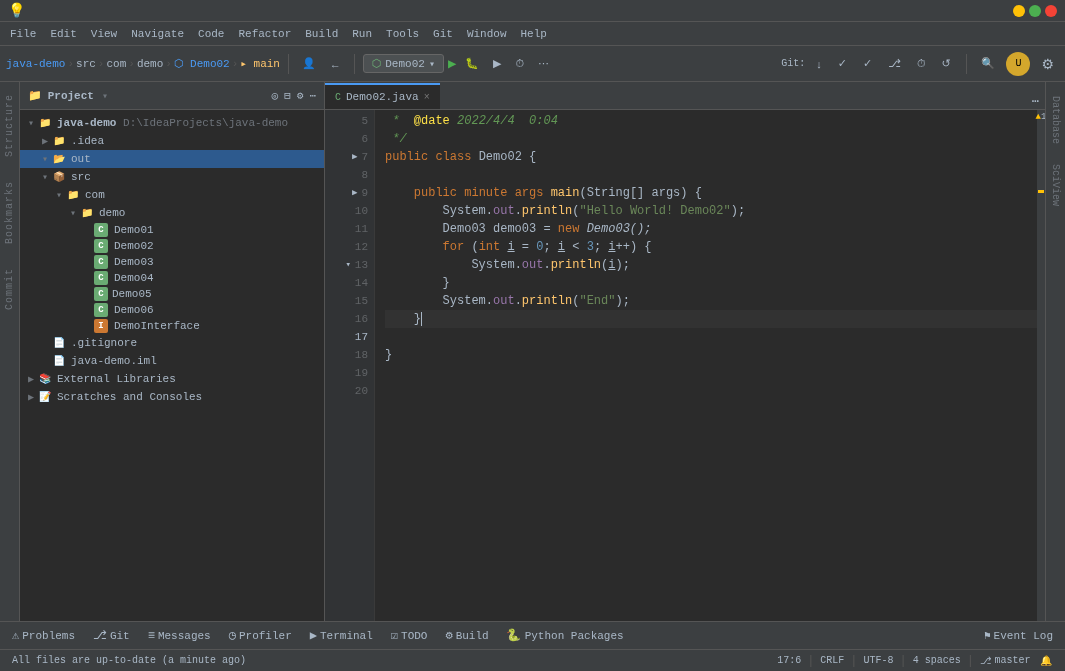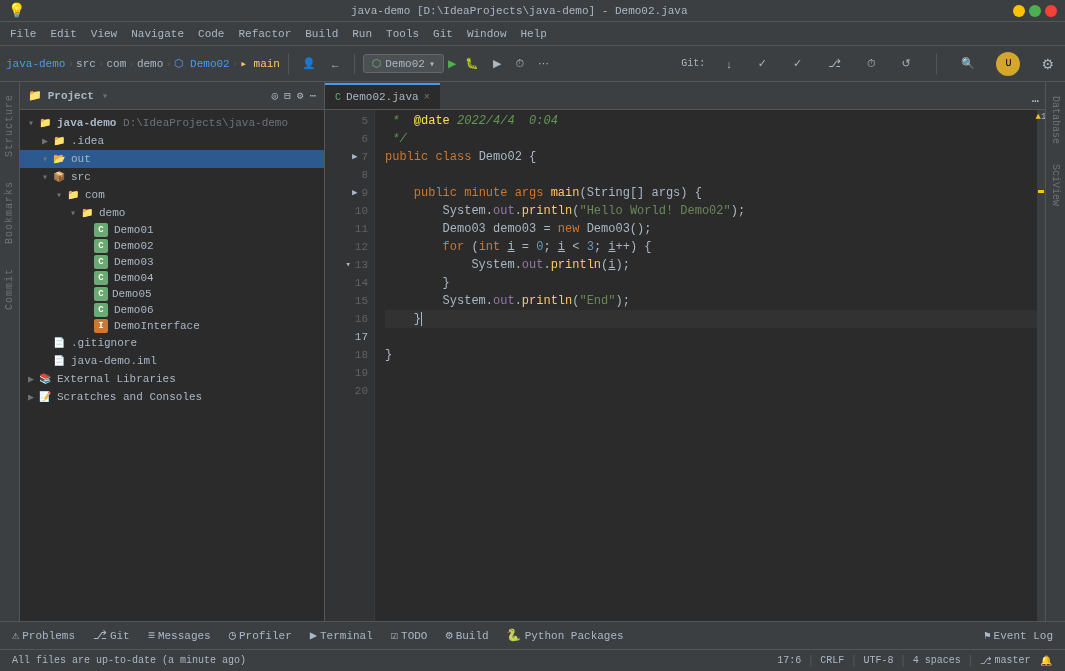--- a/index.html
+++ b/index.html
@@ -83,21 +83,21 @@
       border: 1px solid #666;
       border-radius: 3px;
       color: #a9b7c6;
       font-size: 11px;
       padding: 2px 8px;
       display: flex;
       align-items: center;
       gap: 4px;
     }
     .green-btn { color: #4caf50; font-size: 14px; cursor: pointer; }
-    .toolbar-right { margin-left: auto; display: flex; align-items: center; gap: 16px; }
+    .toolbar-right { margin-left: auto; display: flex; align-items: center; gap: 6px; }
 
     
     .main-content {
       display: flex;
       flex: 1;
       overflow: hidden;
     }
 
     
     .project-panel {
@@ -303,21 +303,20 @@
       letter-spacing: 1px;
     }
   </style>
 </head>
 <body>
 
 <div class="title-bar">
   <div class="title-bar-left">
     <span style="color:#4a9af4; font-size:14px;">💡</span>
   </div>
-  <span class="title-bar-title">java-demo [D:\IdeaProjects\java-demo] - Demo02.java</span>
   <div class="title-bar-controls">
     <button class="title-bar-btn tb-min"></button>
     <button class="title-bar-btn tb-max"></button>
     <button class="title-bar-btn tb-close"></button>
   </div>
 </div>
 
 <div class="menu-bar">
 <span class="menu-item">File</span>
     <span class="menu-item">Edit</span>
@@ -617,21 +616,21 @@
 
         <div class="code-line">
           <span>    </span><span class="kw">public </span><span class="kw">minute </span><span class="kw">args </span><span class="method">main</span><span>(</span><span style="color:#a9b7c6;">String</span><span>[] args) {</span>
         </div>
 
         <div class="code-line">
           <span>        </span><span style="color:#a9b7c6;">System.</span><span class="static-field">out</span><span>.</span><span class="method">println</span><span>(</span><span class="str">"Hello World! Demo02"</span><span>);</span>
         </div>
 
         <div class="code-line">
-          <span>        </span><span style="color:#a9b7c6;">Demo03 demo03 = </span><span class="kw">new </span><span style="color:#a9b7c6;">Demo03();</span>
+          <span>        </span><span style="color:#a9b7c6;">Demo03 demo03 = </span><span class="kw">new </span><span style="color:#a9b7c6;font-style:italic;">Demo03();</span>
         </div>
 
 
         <div class="code-line">
           <span>        </span><span class="kw">for </span><span>(</span><span class="kw">int </span><span style="text-decoration:underline; color:#a9b7c6;">i</span><span> = </span><span class="number">0</span><span>; </span><span style="text-decoration:underline; color:#a9b7c6;">i</span><span> &lt; </span><span class="number">3</span><span>; </span><span style="text-decoration:underline; color:#a9b7c6;">i</span><span>++) {</span>
         </div>
 
         <div class="code-line">
           <span>            </span><span style="color:#a9b7c6;">System.</span><span class="static-field">out</span><span>.</span><span class="method">println</span><span>(</span><span style="text-decoration:underline; color:#a9b7c6;">i</span><span>);</span>
         </div>

